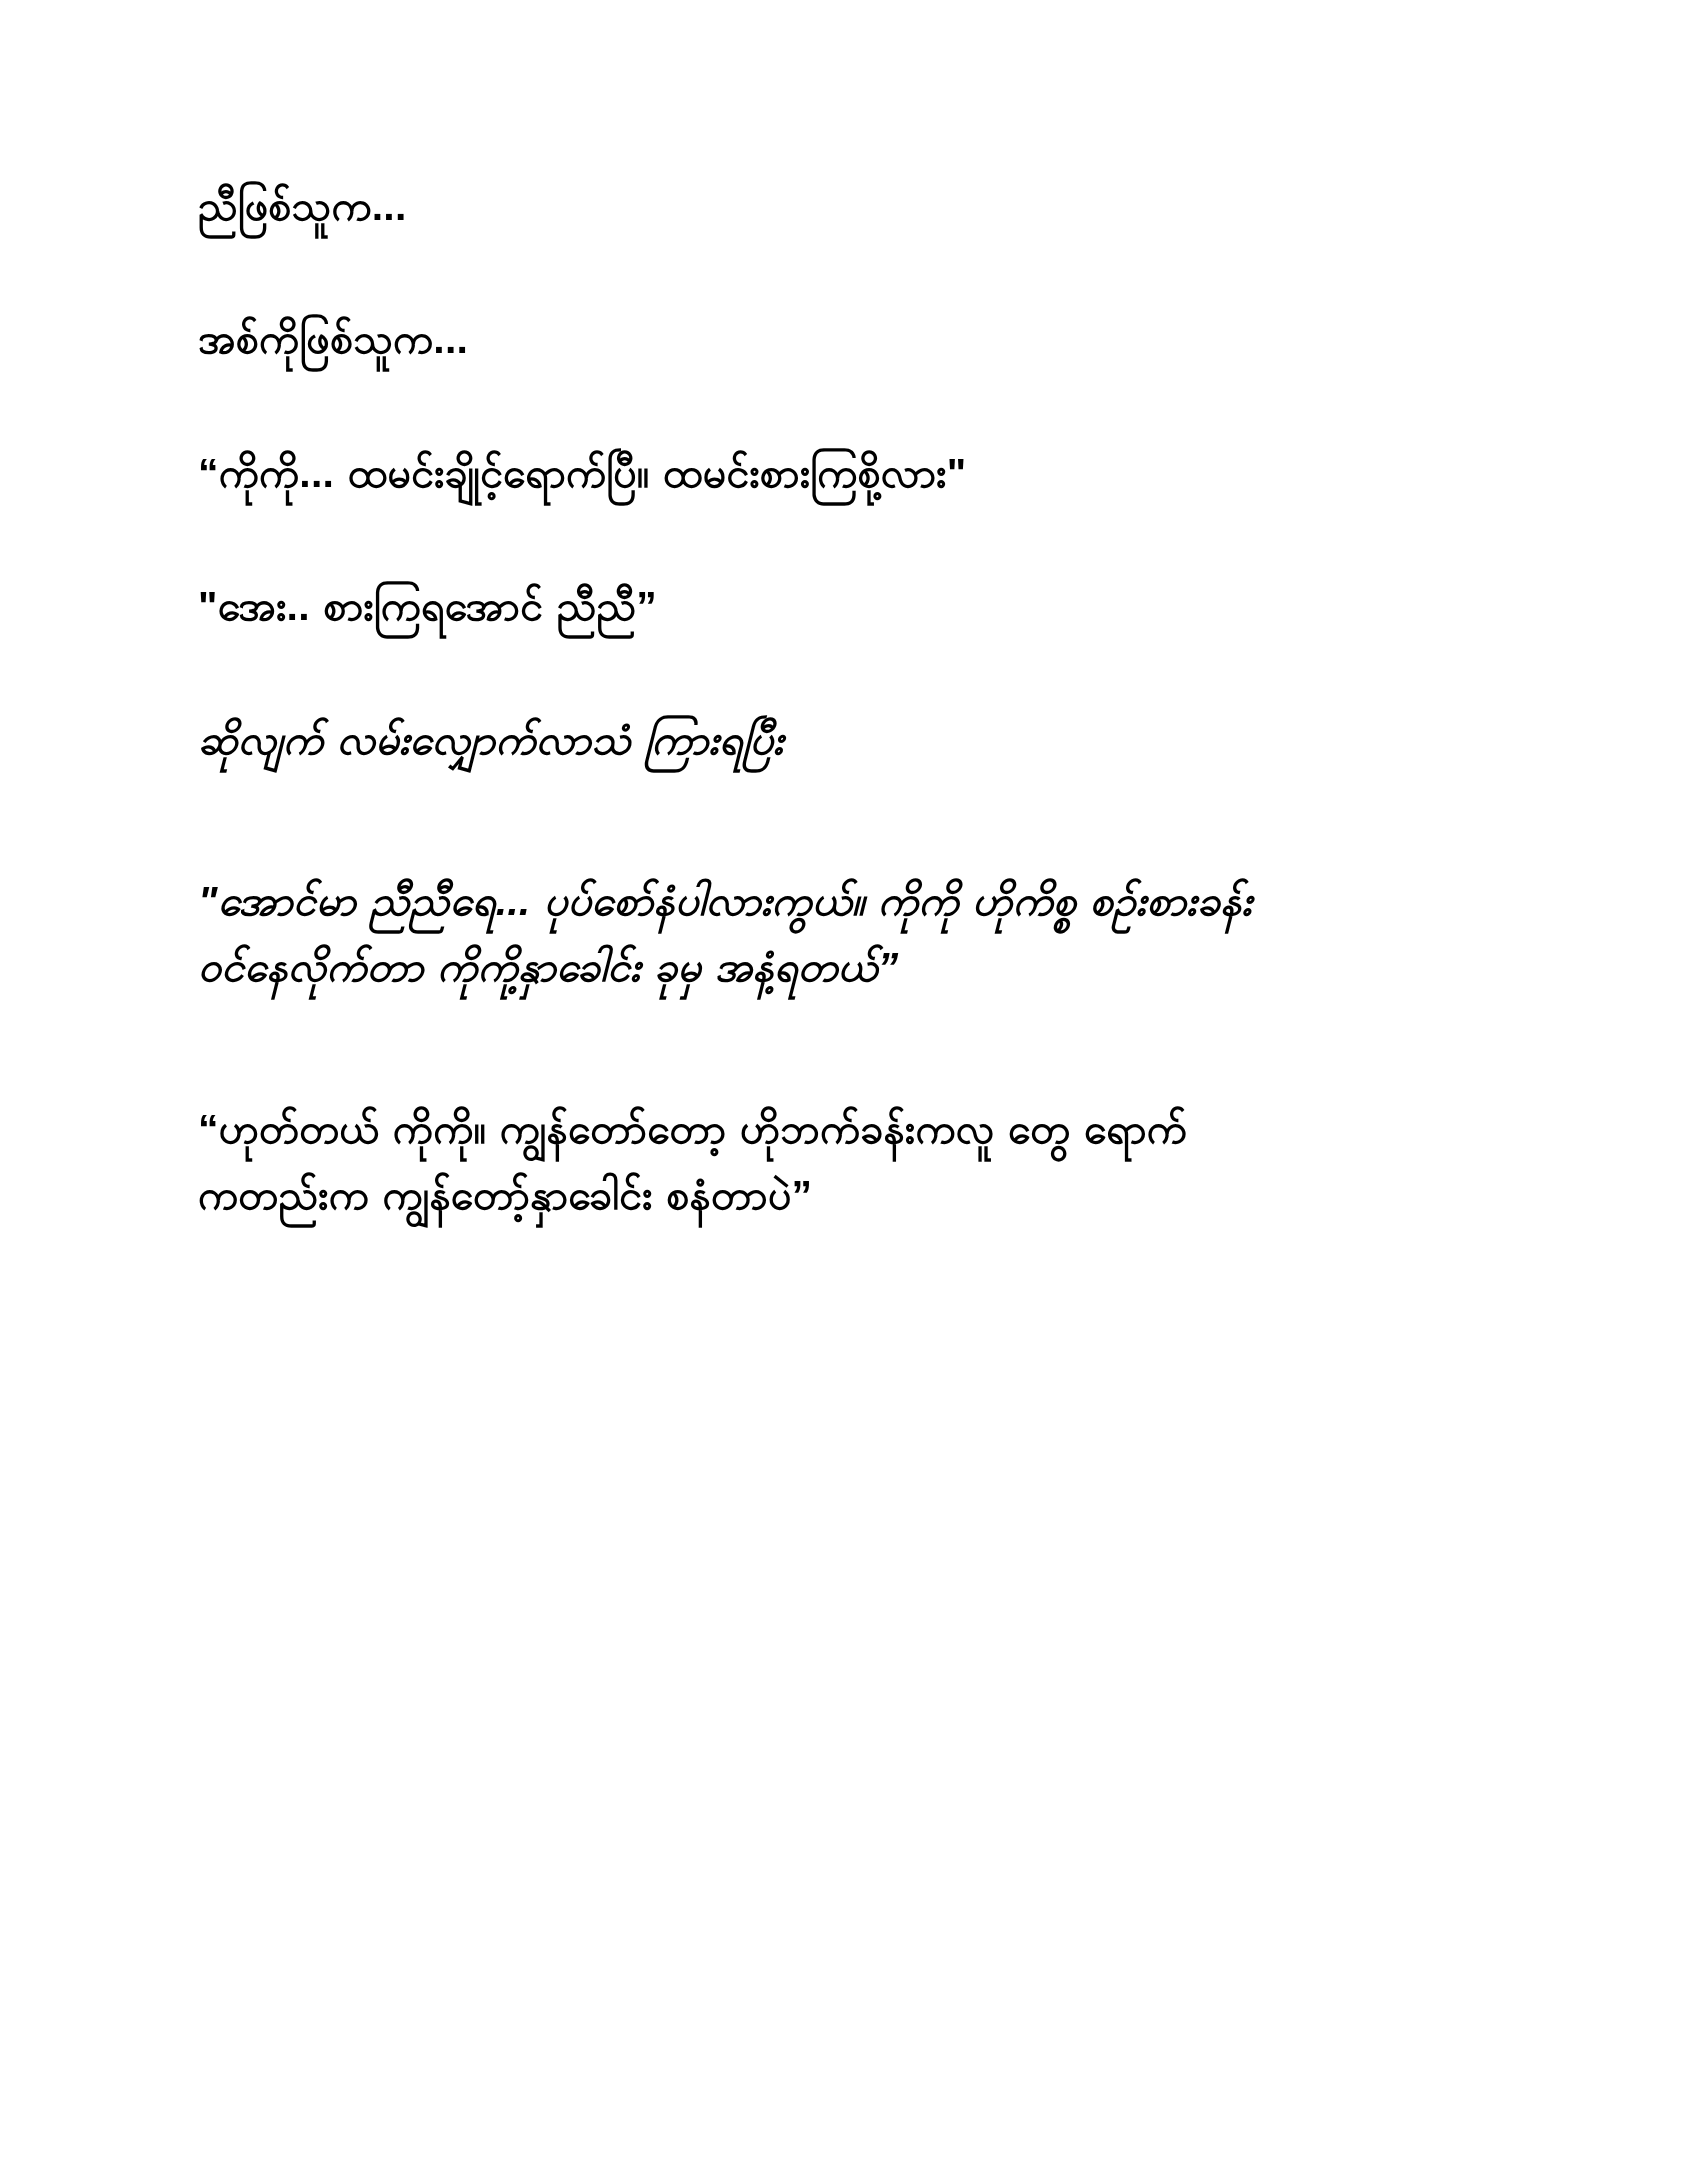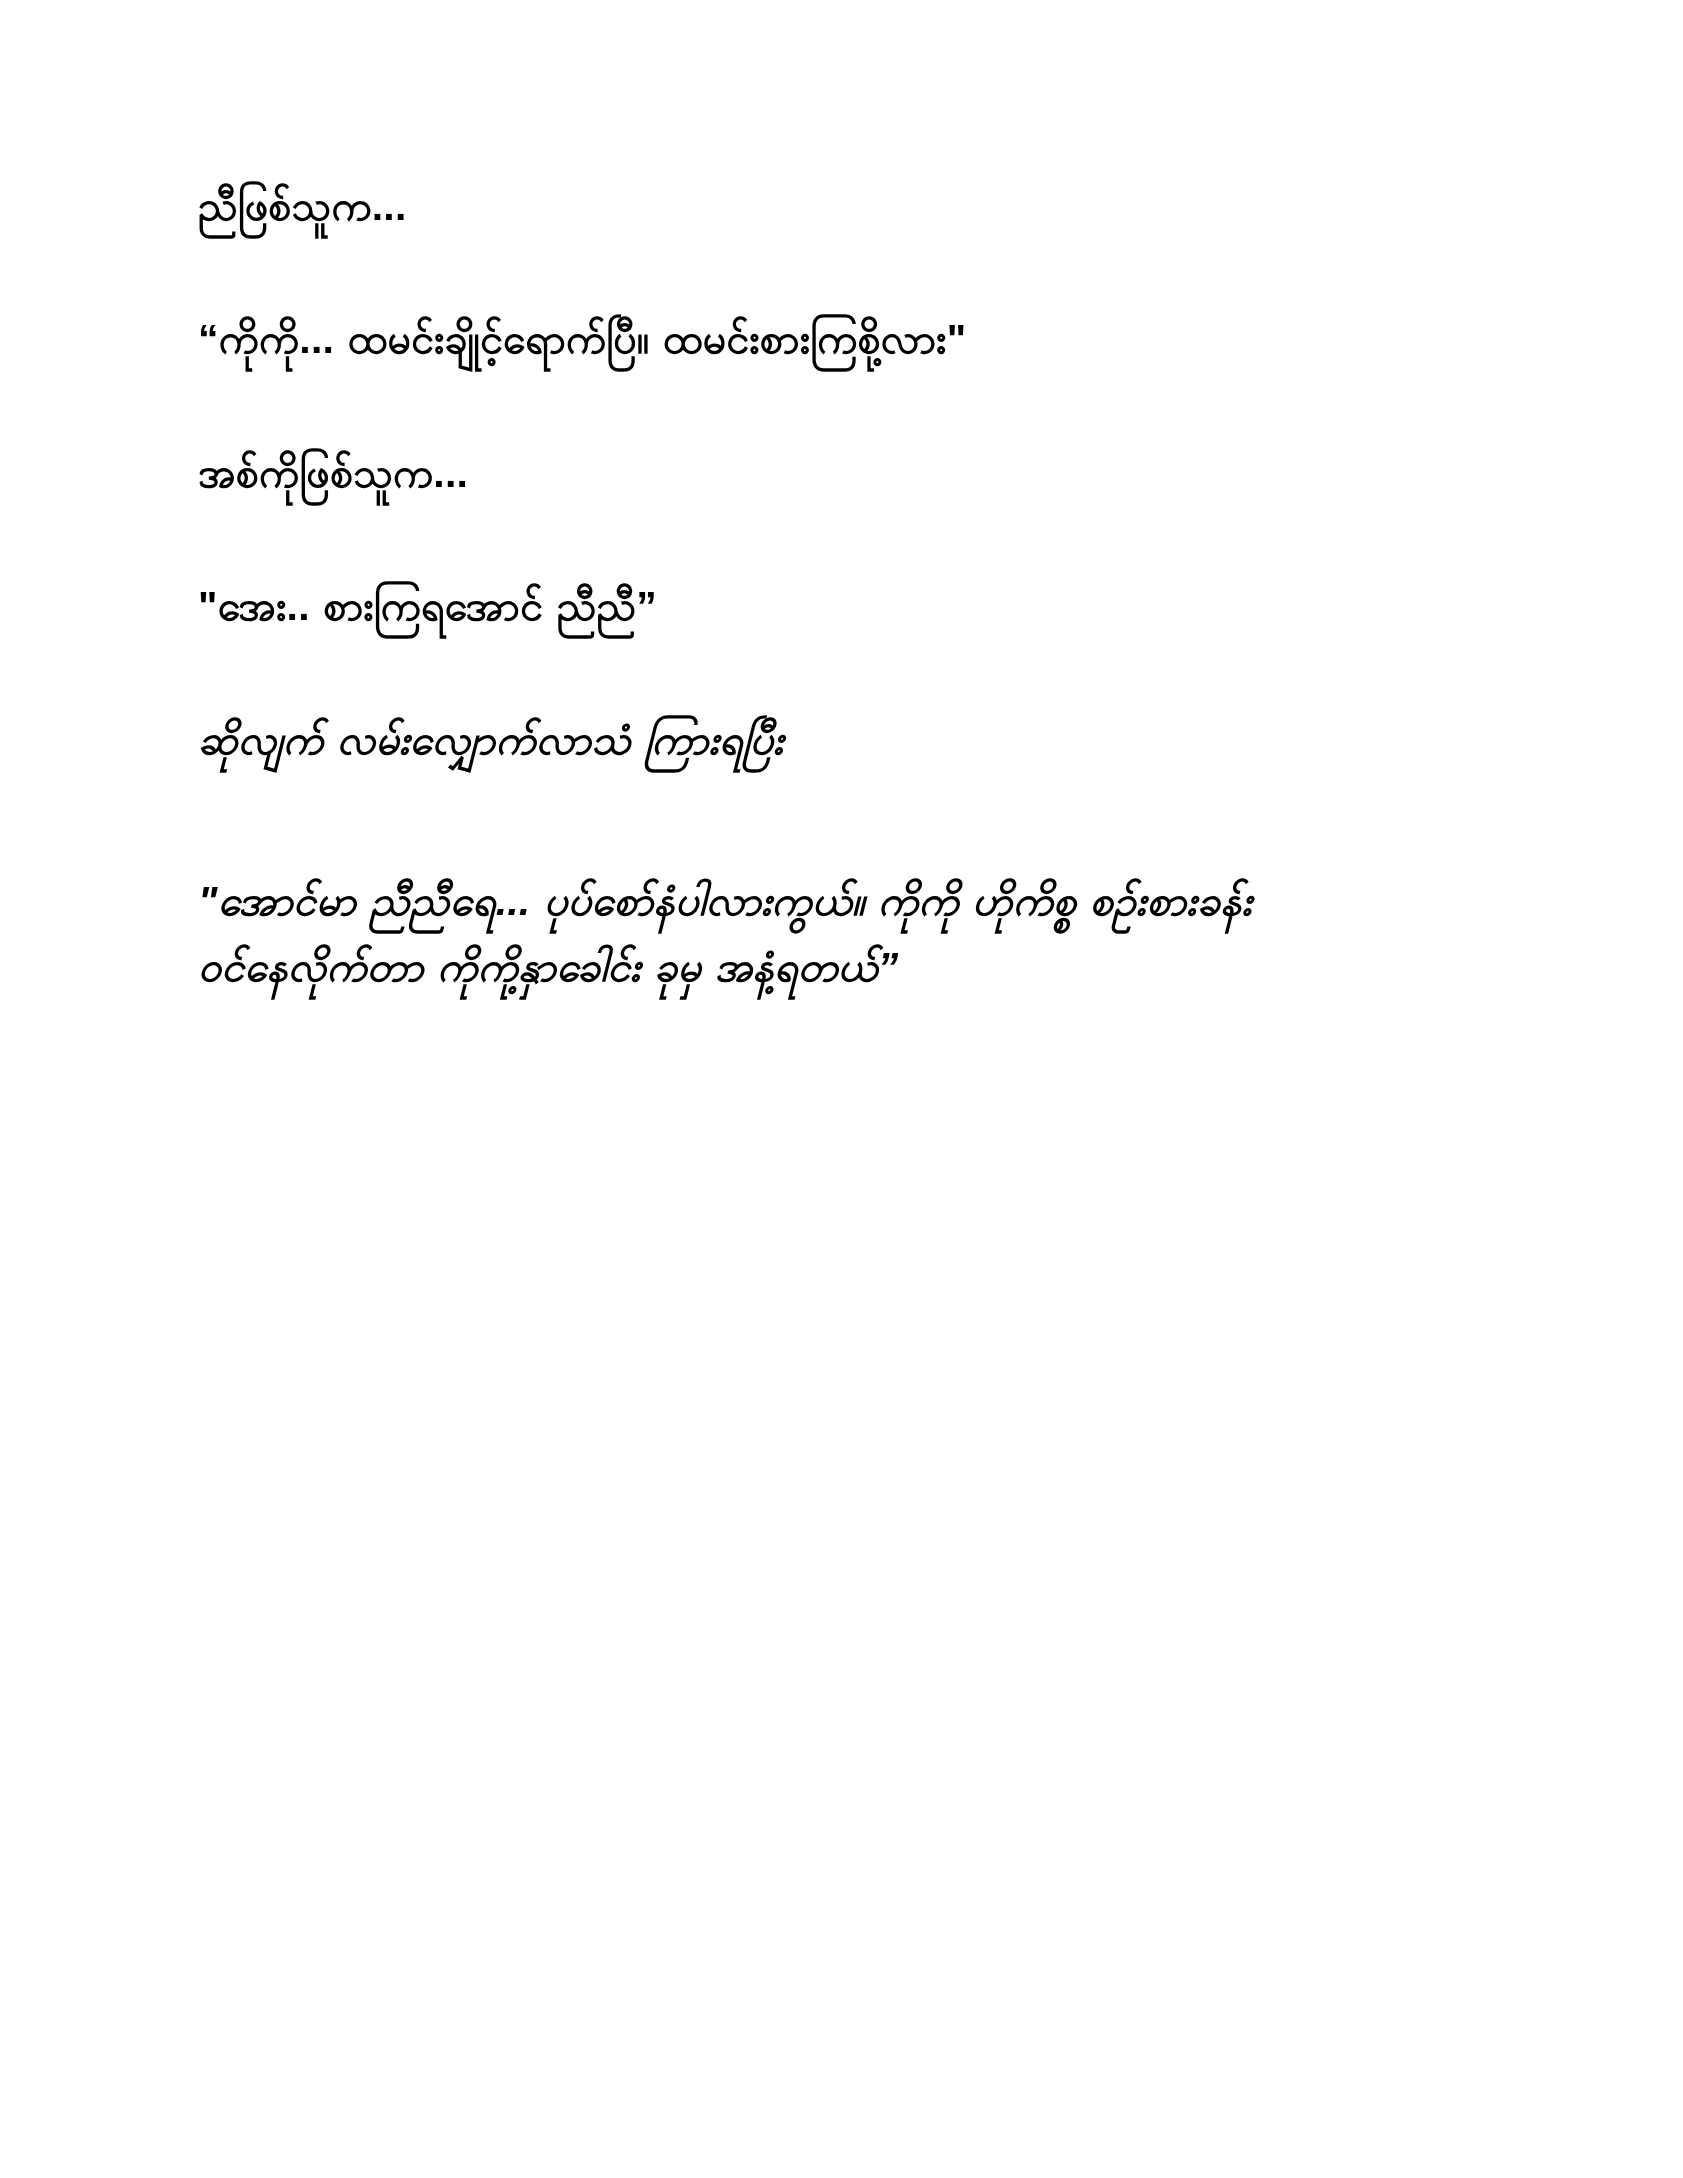--- a/index.html
+++ b/index.html
@@ -36,19 +36,20 @@
   }
   .para:last-child {
     margin-bottom: 0;
   }
 </style>
 </head>
 <body>
 
 <div class="page">
   <p class="para">ညီဖြစ်သူက...</p>
+  <p class="para">အစ်ကိုဖြစ်သူက...</p>
   <p class="para">“ကိုကို... ထမင်းချိုင့်ရောက်ပြီ။ ထမင်းစားကြစို့လား"</p>
-  <p class="para">အစ်ကိုဖြစ်သူက...</p>
   <p class="para">"အေး.. စားကြရအောင် ညီညီ”</p>
   <p class="para block">ဆိုလျက် လမ်းလျှောက်လာသံ ကြားရပြီး</p>
   <p class="para block">"အောင်မာ ညီညီရေ... ပုပ်စော်နံပါလားကွယ်။ ကိုကို ဟိုကိစ္စ စဉ်းစားခန်းဝင်နေလိုက်တာ ကိုကို့နှာခေါင်း ခုမှ အနံ့ရတယ်”</p>
+  <p class="para">“ဟုတ်တယ် ကိုကို။ ကျွန်တော်တော့ ဟိုဘက်ခန်းကလူ တွေ ရောက်ကတည်းက ကျွန်တော့်နှာခေါင်း စနံတာပဲ”</p>
 </div>
 
 
 </body></html>

